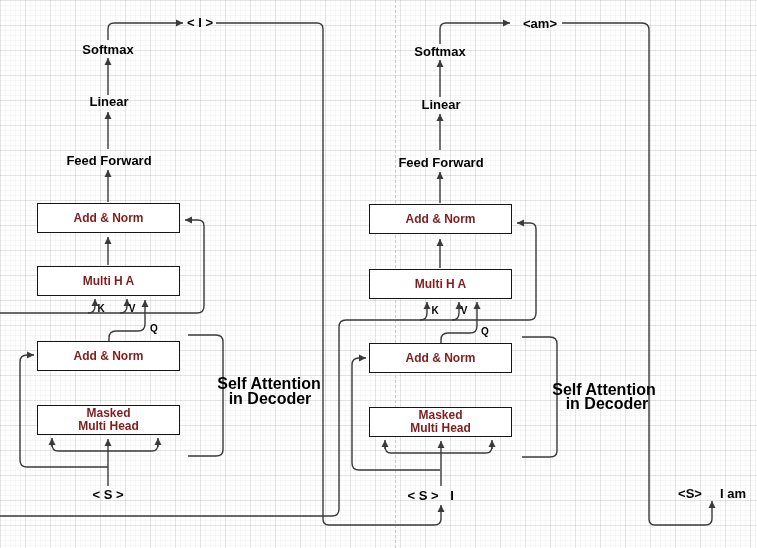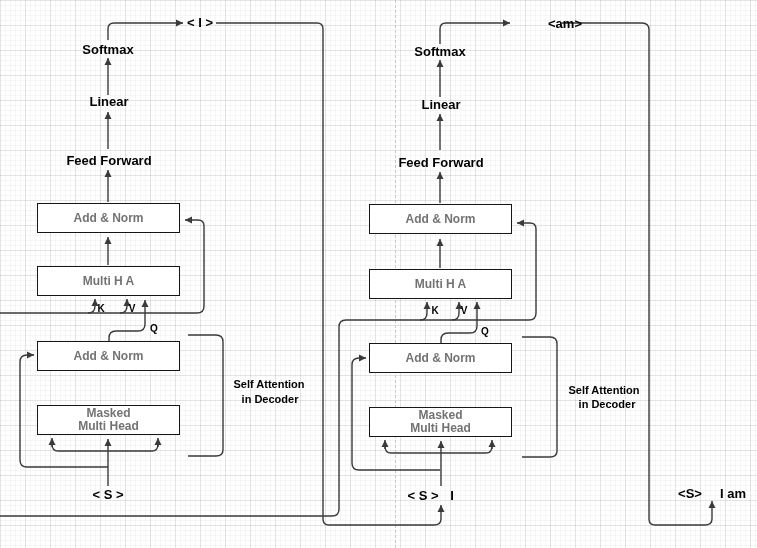--- a/index.html
+++ b/index.html
@@ -15,28 +15,28 @@
     background-size:25px 25px,25px 25px,5px 5px,5px 5px;
   }
   .page-divider{
     position:absolute;left:395px;top:0;width:0;height:548px;
     border-left:1px dashed #c9c9c9;
   }
   .box{
     position:absolute;width:141px;height:28px;background:#fff;
     border:1.5px solid #161616;display:flex;flex-direction:column;
     align-items:center;justify-content:center;text-align:center;
-    font-weight:bold;font-size:12px;color:#737373;line-height:13px;
+    font-weight:bold;font-size:12px;color:#7f1d1d;line-height:13px;
   }
   .lbl{
     position:absolute;transform:translate(-50%,-50%);white-space:nowrap;
     font-weight:bold;color:#000;font-size:13px;
   }
   .lbl.small{font-size:10px;}
-  .lbl.ann{font-size:11px;}
+  .lbl.ann{font-size:16px;}
   svg.wires{position:absolute;left:0;top:0;}
 </style>
 </head>
 <body>
 
 <div class="canvas">
 
   <div class="page-divider"></div>
 
   <div class="box" style="left:37px;top:203px;">
@@ -123,21 +123,21 @@
   <div class="lbl" style="left:108px;top:494px;">&lt; S &gt;</div>
   <div class="lbl ann" style="left:269px;top:384px;">Self Attention</div>
   <div class="lbl ann" style="left:270px;top:399px;">in Decoder</div>
 
   <div class="lbl" style="left:440px;top:51px;">Softmax</div>
   <div class="lbl" style="left:441px;top:104px;">Linear</div>
   <div class="lbl" style="left:441px;top:162px;">Feed Forward</div>
   <div class="lbl small" style="left:435px;top:310px;">K</div>
   <div class="lbl small" style="left:464px;top:310px;">V</div>
   <div class="lbl small" style="left:485px;top:331px;">Q</div>
-  <div class="lbl" style="left:540px;top:23px;margin-left:25px;">&lt;am&gt;</div>
+  <div class="lbl" style="left:540px;top:23px;">&lt;am&gt;</div>
   <div class="lbl" style="left:423px;top:495px;">&lt; S &gt;</div>
   <div class="lbl" style="left:452px;top:495px;">I</div>
   <div class="lbl ann" style="left:604px;top:390px;">Self Attention</div>
   <div class="lbl ann" style="left:607px;top:404px;">in Decoder</div>
 
   <div class="lbl" style="left:690px;top:493px;">&lt;S&gt;</div>
   <div class="lbl" style="left:733px;top:493px;text-align:center;">I am</div>
 
 </div>
 

